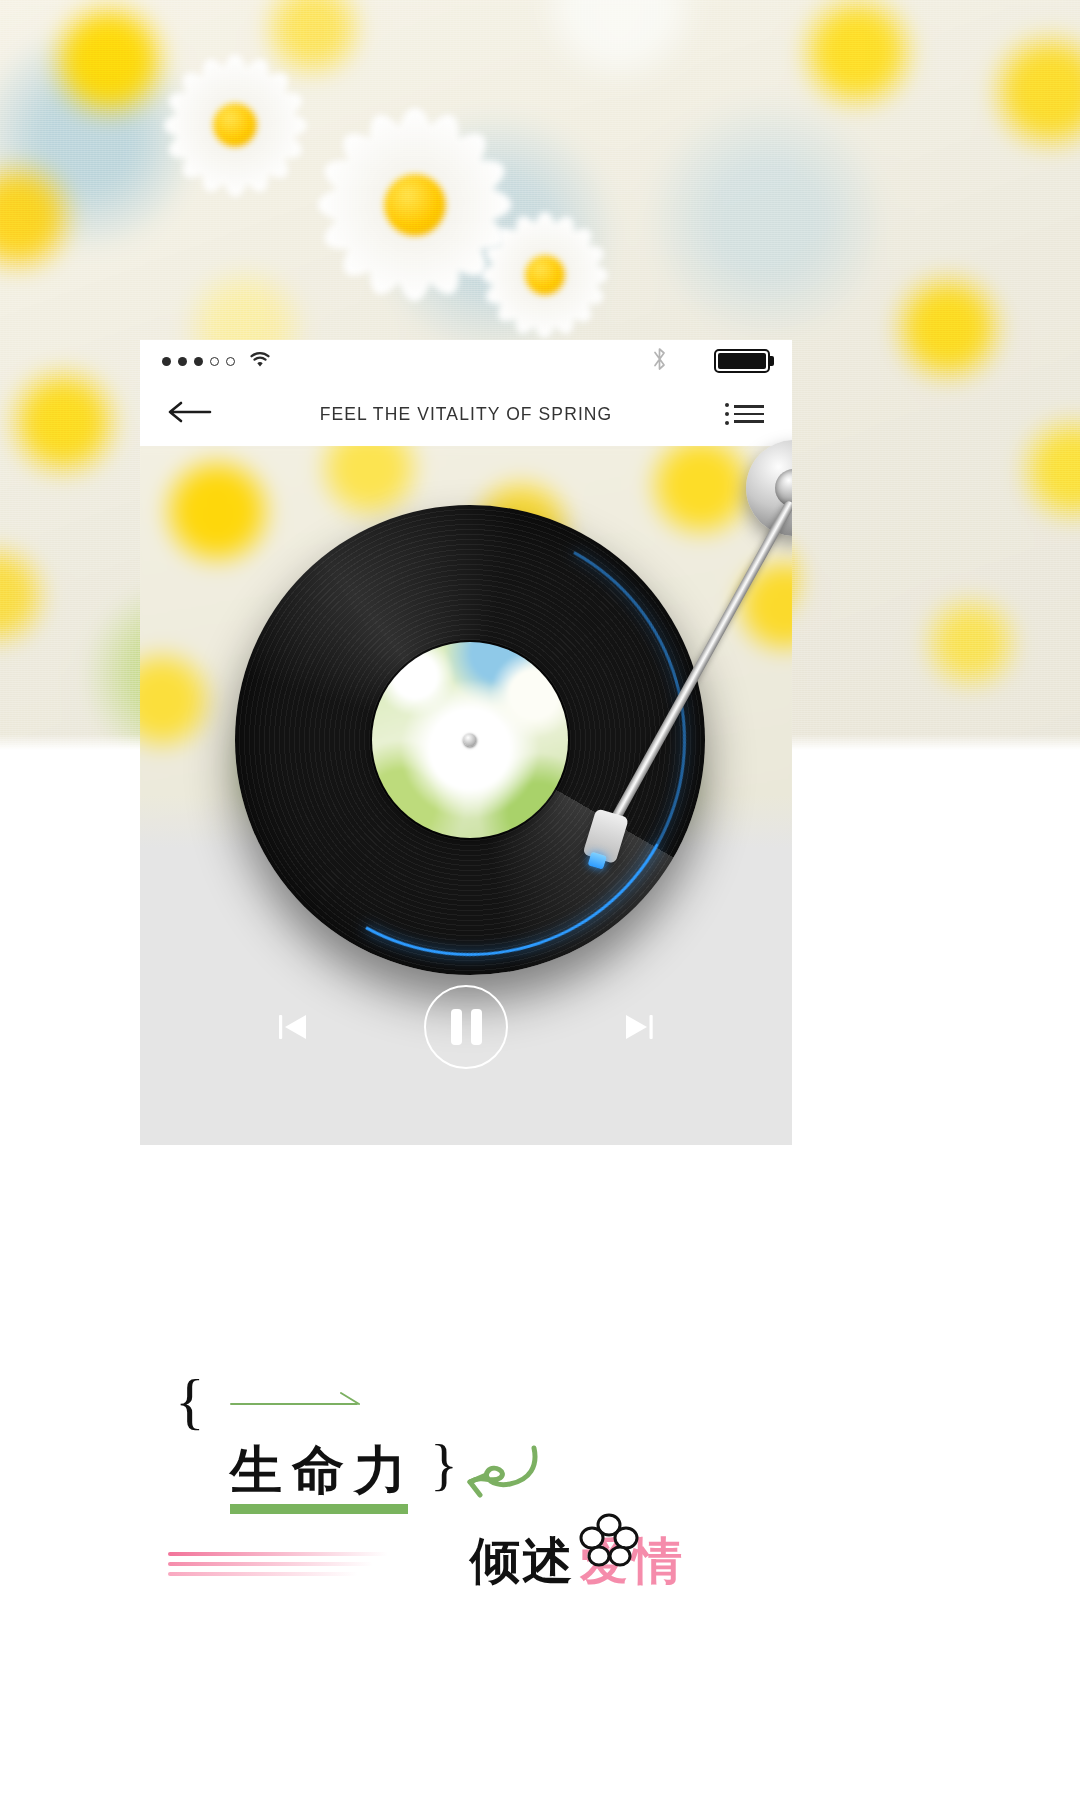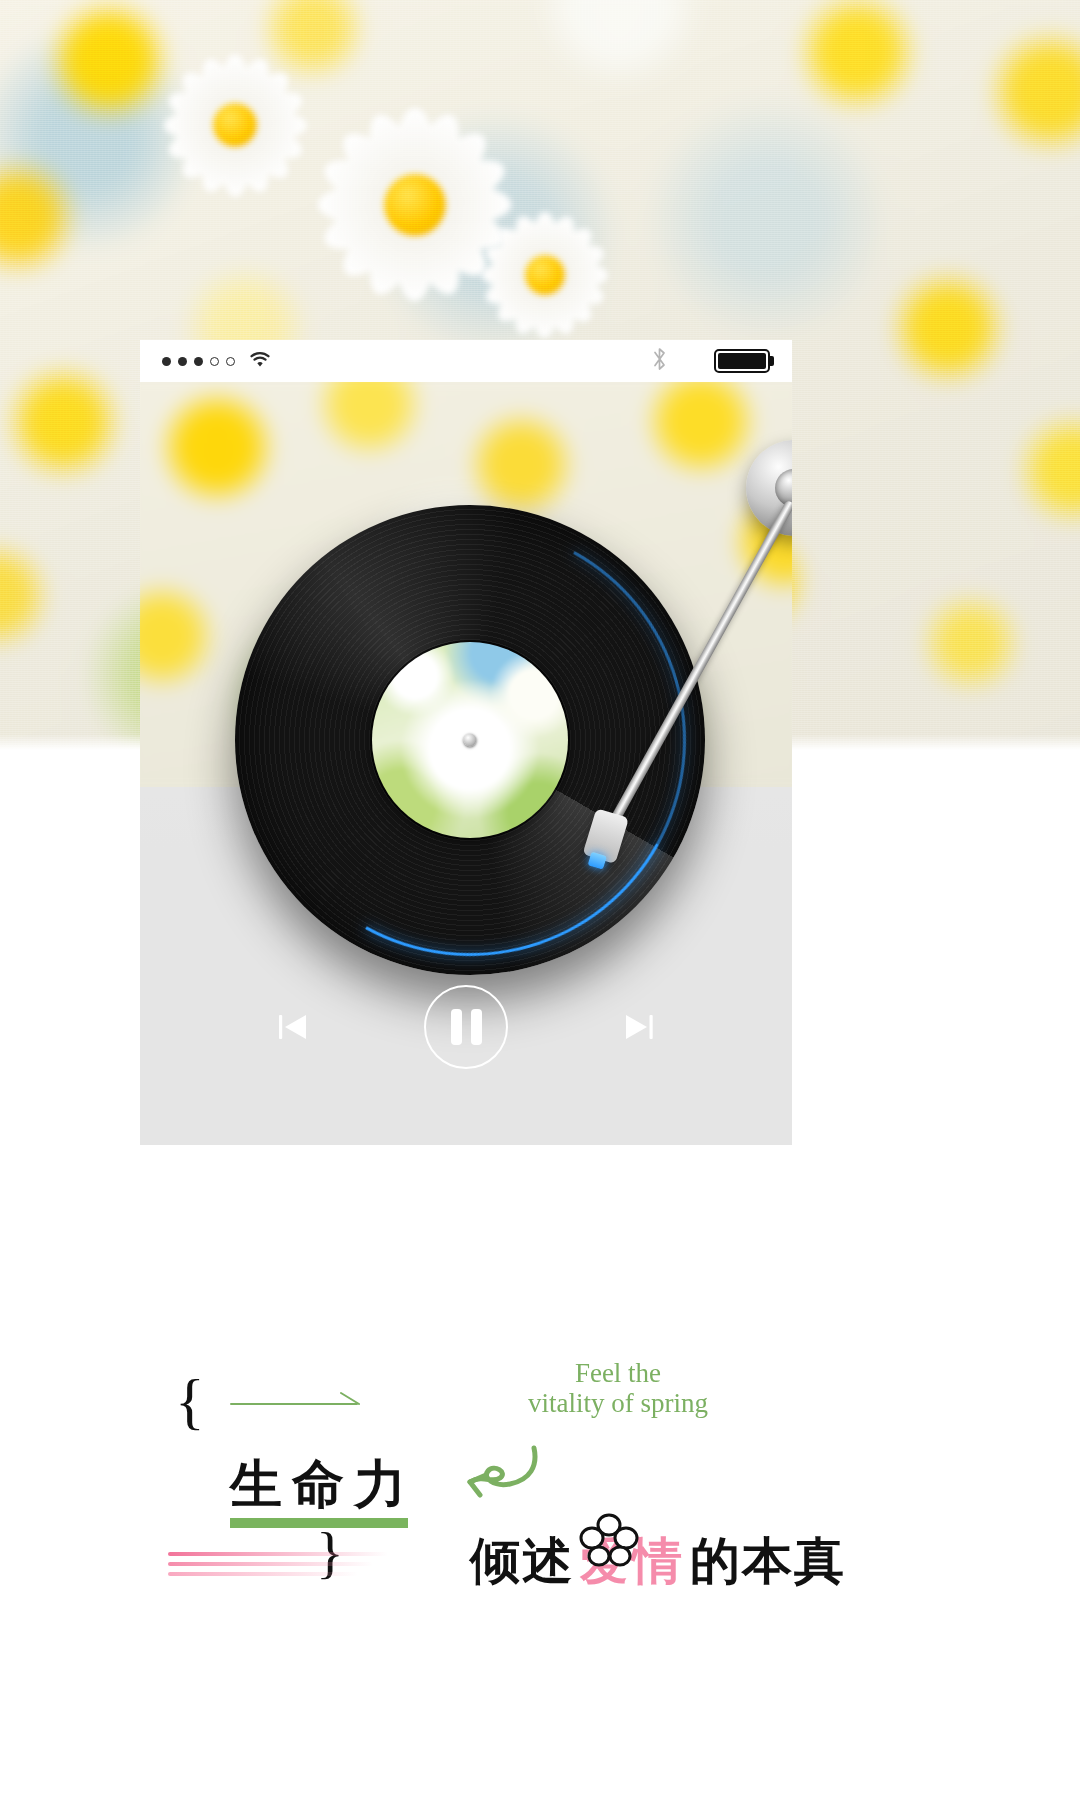--- a/index.html
+++ b/index.html
@@ -237,21 +237,21 @@
   .copy{ position:absolute; left:0; top:1160px; width:1080px; height:656px; background:#fff; }
 
   .line1{ position:absolute; left:175px; top:210px; display:flex; align-items:center; }
   .brace{ font-family:"Liberation Serif", serif; font-size:62px; color:#111; line-height:1; }
   .cn-green{
     font-size:52px; color:#6cab54; font-weight:700; margin-left:12px; letter-spacing:2px;
     font-family:"DejaVu Sans", sans-serif;
   }
   .arrow-long{ margin-left:24px; }
 
-  .line2{ position:absolute; left:230px; top:290px; display:flex; align-items:center;flex-direction:column; }
+  .line2{ position:absolute; left:230px; top:276px; display:flex; align-items:flex-start; }
   .cn-black{
     font-size:52px; color:#111; font-weight:700; letter-spacing:10px;
     font-family:"DejaVu Sans", sans-serif; position:relative; padding-bottom:4px;
   }
   .cn-black:after{
     content:""; position:absolute; left:0; right:8px; bottom:-4px; height:10px;
     background:#7ab45e;
   }
   .brace2{ font-family:"Liberation Serif", serif; font-size:58px; color:#111; margin-left:14px; line-height:1; }
 
@@ -364,20 +364,40 @@
     <span class="bt">
       <svg width="17" height="28" viewBox="0 0 17 28">
         <path d="M4 7.5 13 20 8.5 24V4L13 8 4 20.5" stroke="#b4b4b4" stroke-width="1.7" fill="none" stroke-linejoin="round" stroke-linecap="round"></path>
       </svg>
     </span>
     <span class="battery">
         <i></i>
       </span>
   </div>
 
+  <div class="nav-bar">
+    <span class="back-arrow">
+      <svg width="44" height="22" viewBox="0 0 44 22">
+        <path d="M2 11h40M2 11 13 2M2 11l11 9" stroke="#1c1c1c" stroke-width="2.6" fill="none" stroke-linecap="round" stroke-linejoin="round"></path>
+      </svg>
+    </span>
+    <span class="nav-title">FEEL THE VITALITY OF SPRING</span>
+    <span class="menu-btn">
+      <span class="cols">
+          <b></b>
+          <b></b>
+          <b></b>
+        </span>
+      <span class="lines">
+          <s></s>
+          <s></s>
+          <s></s>
+        </span>
+    </span>
+  </div>
 
   <div class="player-top">
     <div class="bg"></div>
   </div>
   <div class="player-bottom"></div>
   <div class="fade-gray"></div>
 
   <div class="vinyl-wrap">
     <div class="vinyl"></div>
     <div class="grooves"></div>
@@ -425,42 +445,37 @@
         <path d="M2 20h126M112 9l18 11" stroke="#7cb062" stroke-width="2" fill="none" stroke-linecap="round"></path>
       </svg>
     </span>
   </div>
 
   <div class="line2">
     <span class="cn-black">生命力</span>
     <span class="brace2">}</span>
   </div>
 
-  <div class="script">
-    <span class="l1">Feel the</span>
-    <span class="l2">vitality of spring</span>
-  </div>
 
   <span class="curl">
     <svg width="110" height="72" viewBox="0 0 110 72">
       <path d="M5 56c14-8 22 2 30-4 8-6-6-14-12-7-6 7 6 16 22 13 20-4 28-18 24-36" stroke="#7cb062" stroke-width="5" fill="none" stroke-linecap="round"></path>
       <path d="M5 56l16-7M5 56l10 13" stroke="#7cb062" stroke-width="5" fill="none" stroke-linecap="round"></path>
     </svg>
   </span>
 
   <div class="pinklines">
     <i class="pl1"></i>
       <i class="pl2"></i>
       <i class="pl3"></i>
   </div>
 
   <div class="line3">
     <span>倾述</span>
     <span class="pink">爱情</span>
-    <span>的本真</span>
   </div>
 
   <span class="flower">
     <svg width="62" height="56" viewBox="0 0 62 56">
       <g stroke="#111" stroke-width="3" fill="#fff">
         <ellipse cx="31" cy="13" rx="11" ry="10"></ellipse>
         <ellipse cx="14" cy="26" rx="11" ry="10"></ellipse>
         <ellipse cx="48" cy="26" rx="11" ry="10"></ellipse>
         <ellipse cx="21" cy="44" rx="10" ry="9"></ellipse>
         <ellipse cx="42" cy="44" rx="10" ry="9"></ellipse>

